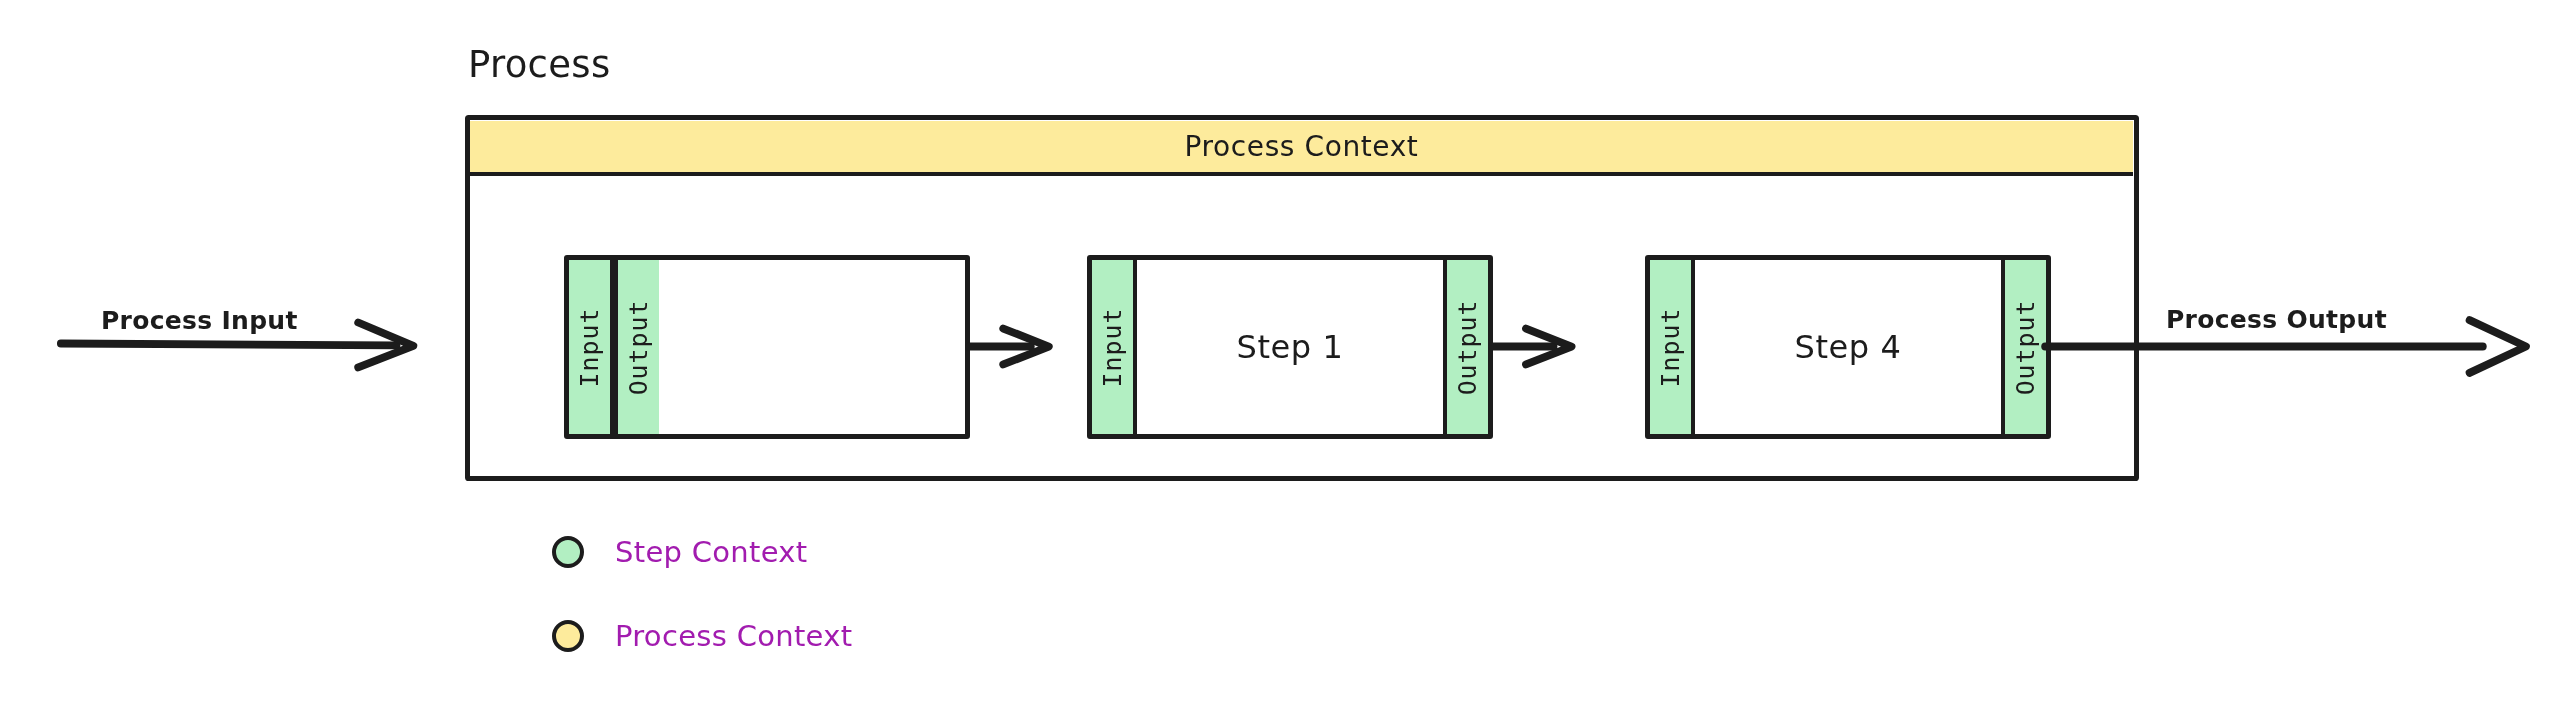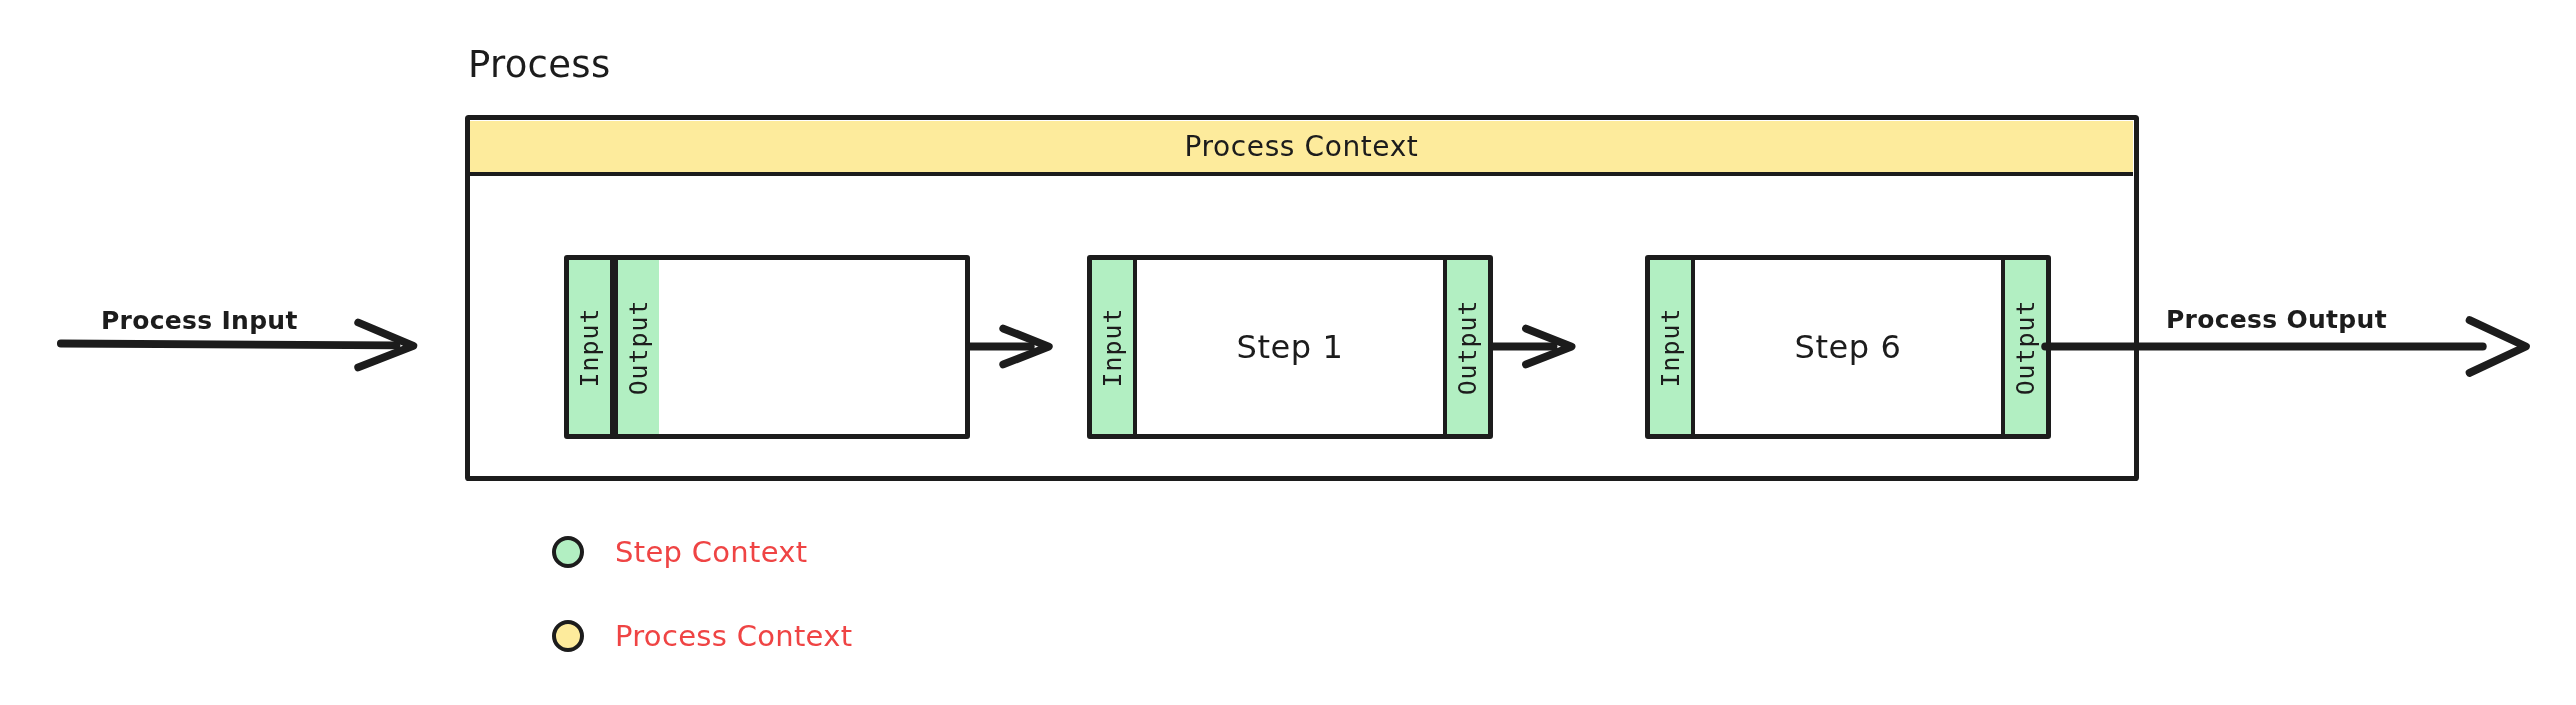--- a/index.html
+++ b/index.html
@@ -156,21 +156,21 @@
     border-radius: 50%;
     border: 4.8px solid #1c1c1c;
     box-sizing: border-box;
     flex: 0 0 32px;
   }
   .swatch-step    { background: #b2efc2; }
   .swatch-process { background: #fdeb9c; }
   .legend-text {
     margin-left: 31px;
     font-size: 29px;
-    color: #ef4444;
+    color: #a21caf;
     letter-spacing: 0.3px;
     white-space: nowrap;
   }
 </style>
 </head>
 <body>
 
 <div id="stage">
 
   <div class="abs process-title">Process</div>
@@ -200,21 +200,21 @@
     <div class="port port-out">
       <span class="port-label">Output</span>
     </div>
   </div>
 
   <div class="abs step-box step-3">
     <div class="port port-in">
       <span class="port-label">Input</span>
     </div>
     <div class="step-body">
-      <span class="step-title">Step 6</span>
+      <span class="step-title">Step 4</span>
     </div>
     <div class="port port-out">
       <span class="port-label">Output</span>
     </div>
   </div>
 
   <svg id="wires" viewBox="0 0 4294 1176" xmlns="http://www.w3.org/2000/svg">
 
     <g>
       <path d="M 100 573 L 660 576" stroke="#1c1c1c" stroke-width="13" stroke-linecap="round" fill="none"></path>

